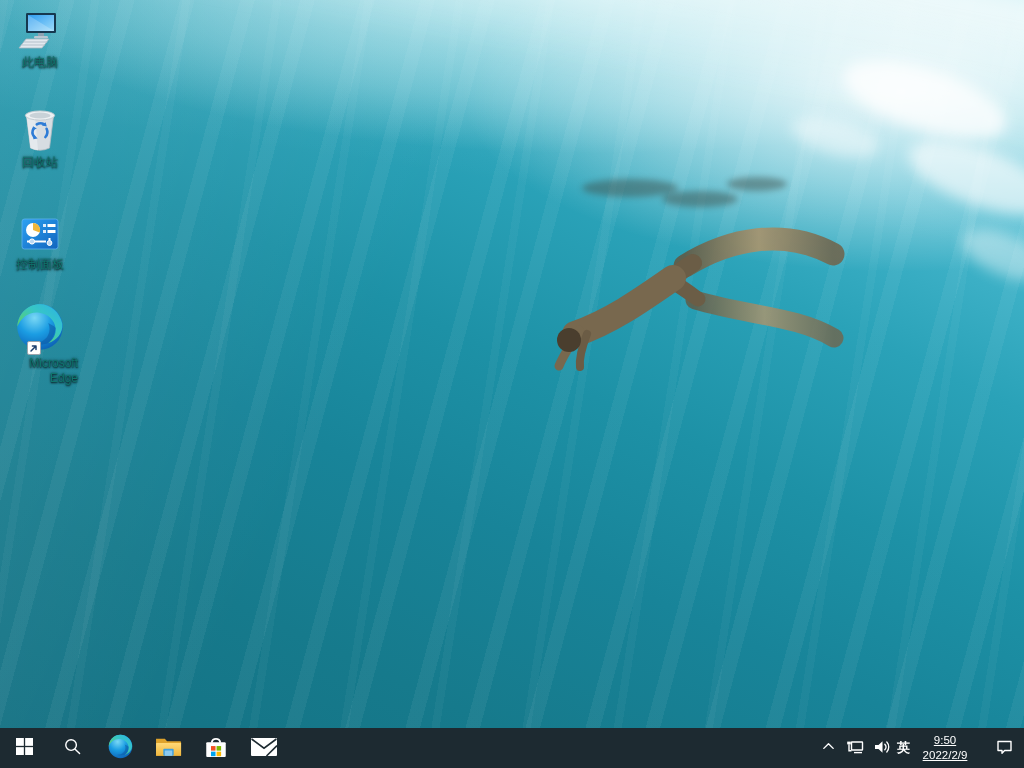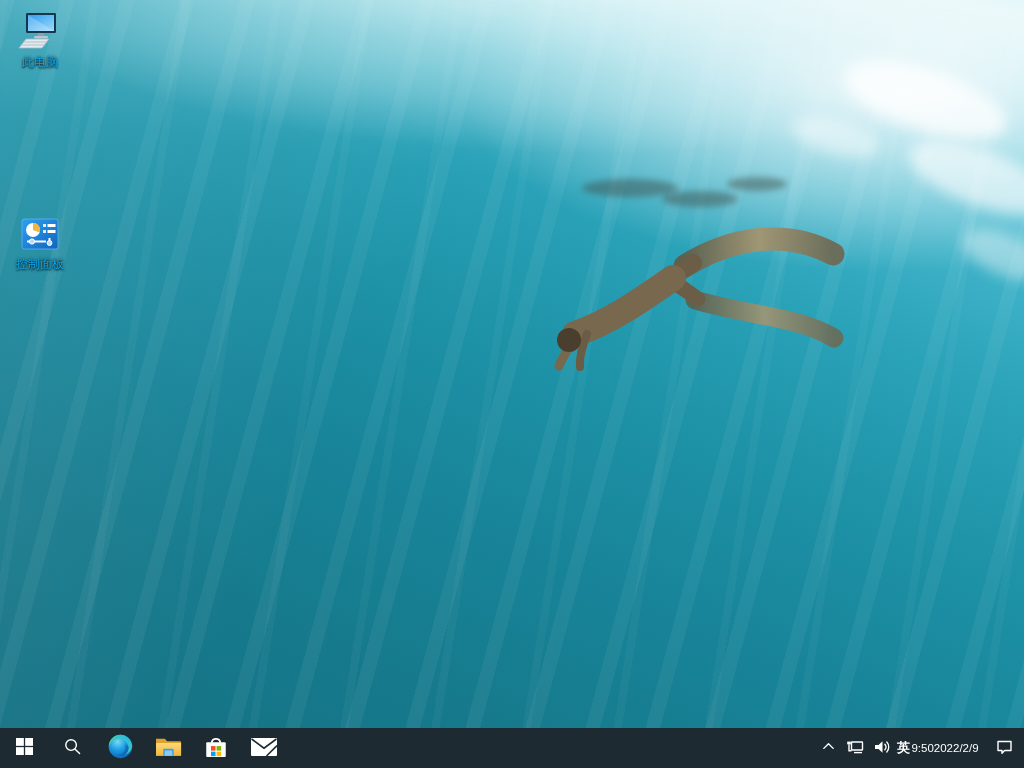--- a/index.html
+++ b/index.html
@@ -33,21 +33,21 @@
   .diver-wrap { position: absolute; left: 535px; top: 166px; width: 322px; height: 232px; }
 
   
   .icon-cell {
     position: absolute; left: 1px; width: 78px;
     display: flex; flex-direction: column; align-items: center;
     cursor: default;
   }
   .icon-cell .glyph { display: flex; align-items: flex-end; justify-content: center; }
   .icon-cell .icon-label {
-    margin-top: 3px; color: #0ea5e9; font-size: 12px; line-height: 1.25; text-align: right;
+    margin-top: 3px; color: #0f766e; font-size: 12px; line-height: 1.25; text-align: right;
     text-shadow: 0 1px 2px rgba(0,0,0,0.9), 0 0 3px rgba(0,0,0,0.55);
     max-width: 76px;
   }
   .cell-thispc  { top: 12px; }
   .cell-recycle { top: 106px; }
   .cell-cpanel  { top: 214px; }
   .cell-edge    { top: 301px; }
   .edge-badge {
     position: absolute; left: 13px; bottom: -2px; width: 14px; height: 14px;
     background: #fff; border: 1px solid #9aa4ad; border-radius: 2px;
@@ -63,21 +63,21 @@
     width: 48px; height: 40px; display: flex; align-items: center; justify-content: center;
     background: transparent; border: none; cursor: pointer; flex: 0 0 auto;
   }
   .tray { margin-left: auto; display: flex; align-items: stretch; }
   .tray-btn {
     display: flex; align-items: center; justify-content: center;
     background: transparent; border: none; cursor: pointer; height: 40px; color: #fff;
   }
   .w24 { width: 25px; } .w26 { width: 27px; }
   .lang { font-size: 13px; font-weight: bold; padding: 0 2px; }
-  .clock-btn { width: 66px; line-height: 1.3; font-size: 11.5px; padding: 16px 3px; }
+  .clock-btn { width: 66px; flex-direction: column; line-height: 1.3; font-size: 11.5px; padding: 16px 3px; text-decoration: underline; }
   .action-center { width: 40px; margin-left: 6px; }
 </style>
 </head>
 <body>
 
 <svg width="0" height="0" style="position:absolute" aria-hidden="true">
   <defs>
     <radialGradient id="edgeA" cx="38%" cy="30%" r="80%">
       <stop offset="0" stop-color="#7ad8f5"></stop>
         <stop offset="0.45" stop-color="#1b9de3"></stop>
@@ -150,40 +150,76 @@
         <path d="M10 3 L36 19 L10 19 Z" fill="rgba(255,255,255,0.22)"></path>
         <rect x="20" y="21" width="6" height="3" fill="#8ea3b2"></rect>
         <rect x="16" y="24" width="14" height="2.4" rx="1.2" fill="#b9c7d2"></rect>
         <path d="M1 36 L8 27 L31 27 L24 36 Z" fill="#e2e9ef" stroke="#a9b7c1" stroke-width="0.8"></path>
         <path d="M6.2 30 L29.2 30 M3.8 33 L26.8 33" stroke="#b4c1cb" stroke-width="1.1"></path>
       </svg>
     </span>
     <span class="icon-label">此电脑</span>
   </div>
 
+  <div class="icon-cell cell-recycle">
+    <span class="glyph">
+      <svg viewBox="0 0 40 46" width="40" height="46">
+        <path d="M6.5 10 L10.5 42 Q20 46.5 29.5 42 L33.5 10 Z" fill="#d7dde2" stroke="#b3bcc3" stroke-width="0.8"></path>
+        <path d="M6.5 10 L10.5 42 Q14 43.8 18 44.3 L15 10 Z" fill="#e4e9ed"></path>
+        <ellipse cx="20" cy="9.5" rx="14.6" ry="4.6" fill="#eef1f4" stroke="#bfc8ce" stroke-width="0.9"></ellipse>
+        <ellipse cx="20" cy="9.5" rx="10.5" ry="3" fill="#c9d2d8"></ellipse>
+        <g stroke="#2e7cd6" stroke-width="2.6" fill="none" stroke-linecap="round">
+          <path d="M14.2 31 A7.5 7.5 0 0 1 13.6 22.5"></path>
+          <path d="M16.8 18.4 A7.5 7.5 0 0 1 24 18.2"></path>
+          <path d="M26.6 22.8 A7.5 7.5 0 0 1 25.4 31"></path>
+        </g>
+        <g fill="#2e7cd6">
+          <path d="M13.2 33.2 L17.6 32.4 L14.4 28.8 Z"></path>
+          <path d="M25.6 16.2 L26.8 20.5 L21.8 19.4 Z"></path>
+          <path d="M13 20.2 L12.4 24.6 L16.8 22.4 Z"></path>
+        </g>
+      </svg>
+    </span>
+    <span class="icon-label">回收站</span>
+  </div>
 
   <div class="icon-cell cell-cpanel">
     <span class="glyph">
       <svg viewBox="0 0 40 40" width="40" height="40">
         <rect x="2" y="5" width="36" height="30" rx="2.5" fill="url(#cpG)" stroke="#5db2f0" stroke-width="0.8"></rect>
         <circle cx="13" cy="16" r="7" fill="#ffffff"></circle>
         <path d="M13 16 L13 9 A7 7 0 0 1 19.6 18.6 Z" fill="#f0b73c"></path>
         <rect x="23" y="10" width="3" height="3" fill="#dcecfa"></rect>
         <rect x="27.5" y="10" width="8" height="3" fill="#ffffff"></rect>
         <rect x="23" y="16" width="3" height="3" fill="#dcecfa"></rect>
         <rect x="27.5" y="16" width="8" height="3" fill="#ffffff"></rect>
         <path d="M7 27.5 H26" stroke="#ffffff" stroke-width="2"></path>
         <circle cx="12" cy="27.5" r="2.6" fill="#bcd8f2" stroke="#ffffff" stroke-width="1"></circle>
         <path d="M29.5 24 V31.5" stroke="#ffffff" stroke-width="2"></path>
         <circle cx="29.5" cy="29" r="2.4" fill="#bcd8f2" stroke="#ffffff" stroke-width="1"></circle>
       </svg>
     </span>
     <span class="icon-label">控制面板</span>
   </div>
 
+  <div class="icon-cell cell-edge">
+    <span class="glyph" style="position:relative">
+      <svg viewBox="0 0 48 48" width="52" height="52">
+        <circle cx="24" cy="24" r="21" fill="url(#edgeA)"></circle>
+        <path d="M44.6 21 C42.5 10.5 33.5 3 24 3 C12 3 3.6 12.6 3.1 23.6 C6.5 15 14.5 9.6 23.3 10.8 C31.6 12 37.6 17.6 38.4 25.2 C38.9 30.8 36.3 35.8 31.5 38.8 C39.5 36.6 45.4 29.6 44.6 21 Z" fill="url(#edgeG)"></path>
+        <path d="M38.4 25.2 C37.9 30.5 35.4 35 31.5 38.8 C27.5 40.6 22.2 40.8 18 38.6 C23.5 39.2 28.8 36.6 31.3 31.9 C33.3 28.3 33.3 24 31.6 20.3 L36.9 23.2 C37.7 23.8 38.2 24.4 38.4 25.2 Z" fill="#0c59a4" opacity="0.55"></path>
+      </svg>
+      <span class="edge-badge">
+        <svg viewBox="0 0 10 10" width="10" height="10">
+          <path d="M2 8 L7 3 M7 3 H3.4 M7 3 V6.6" stroke="#1b3f6e" stroke-width="1.5" fill="none" stroke-linecap="round" stroke-linejoin="round"></path>
+        </svg>
+      </span>
+    </span>
+    <span class="icon-label">Microsoft Edge</span>
+  </div>
 
   <div class="taskbar">
 
     <button class="tb-btn">
       <span>
         <svg viewBox="0 0 18 18" width="17" height="17">
           <rect x="0" y="0" width="8.3" height="8.3" fill="#fff"></rect>
           <rect x="9.7" y="0" width="8.3" height="8.3" fill="#fff"></rect>
           <rect x="0" y="9.7" width="8.3" height="8.3" fill="#fff"></rect>
           <rect x="9.7" y="9.7" width="8.3" height="8.3" fill="#fff"></rect>

